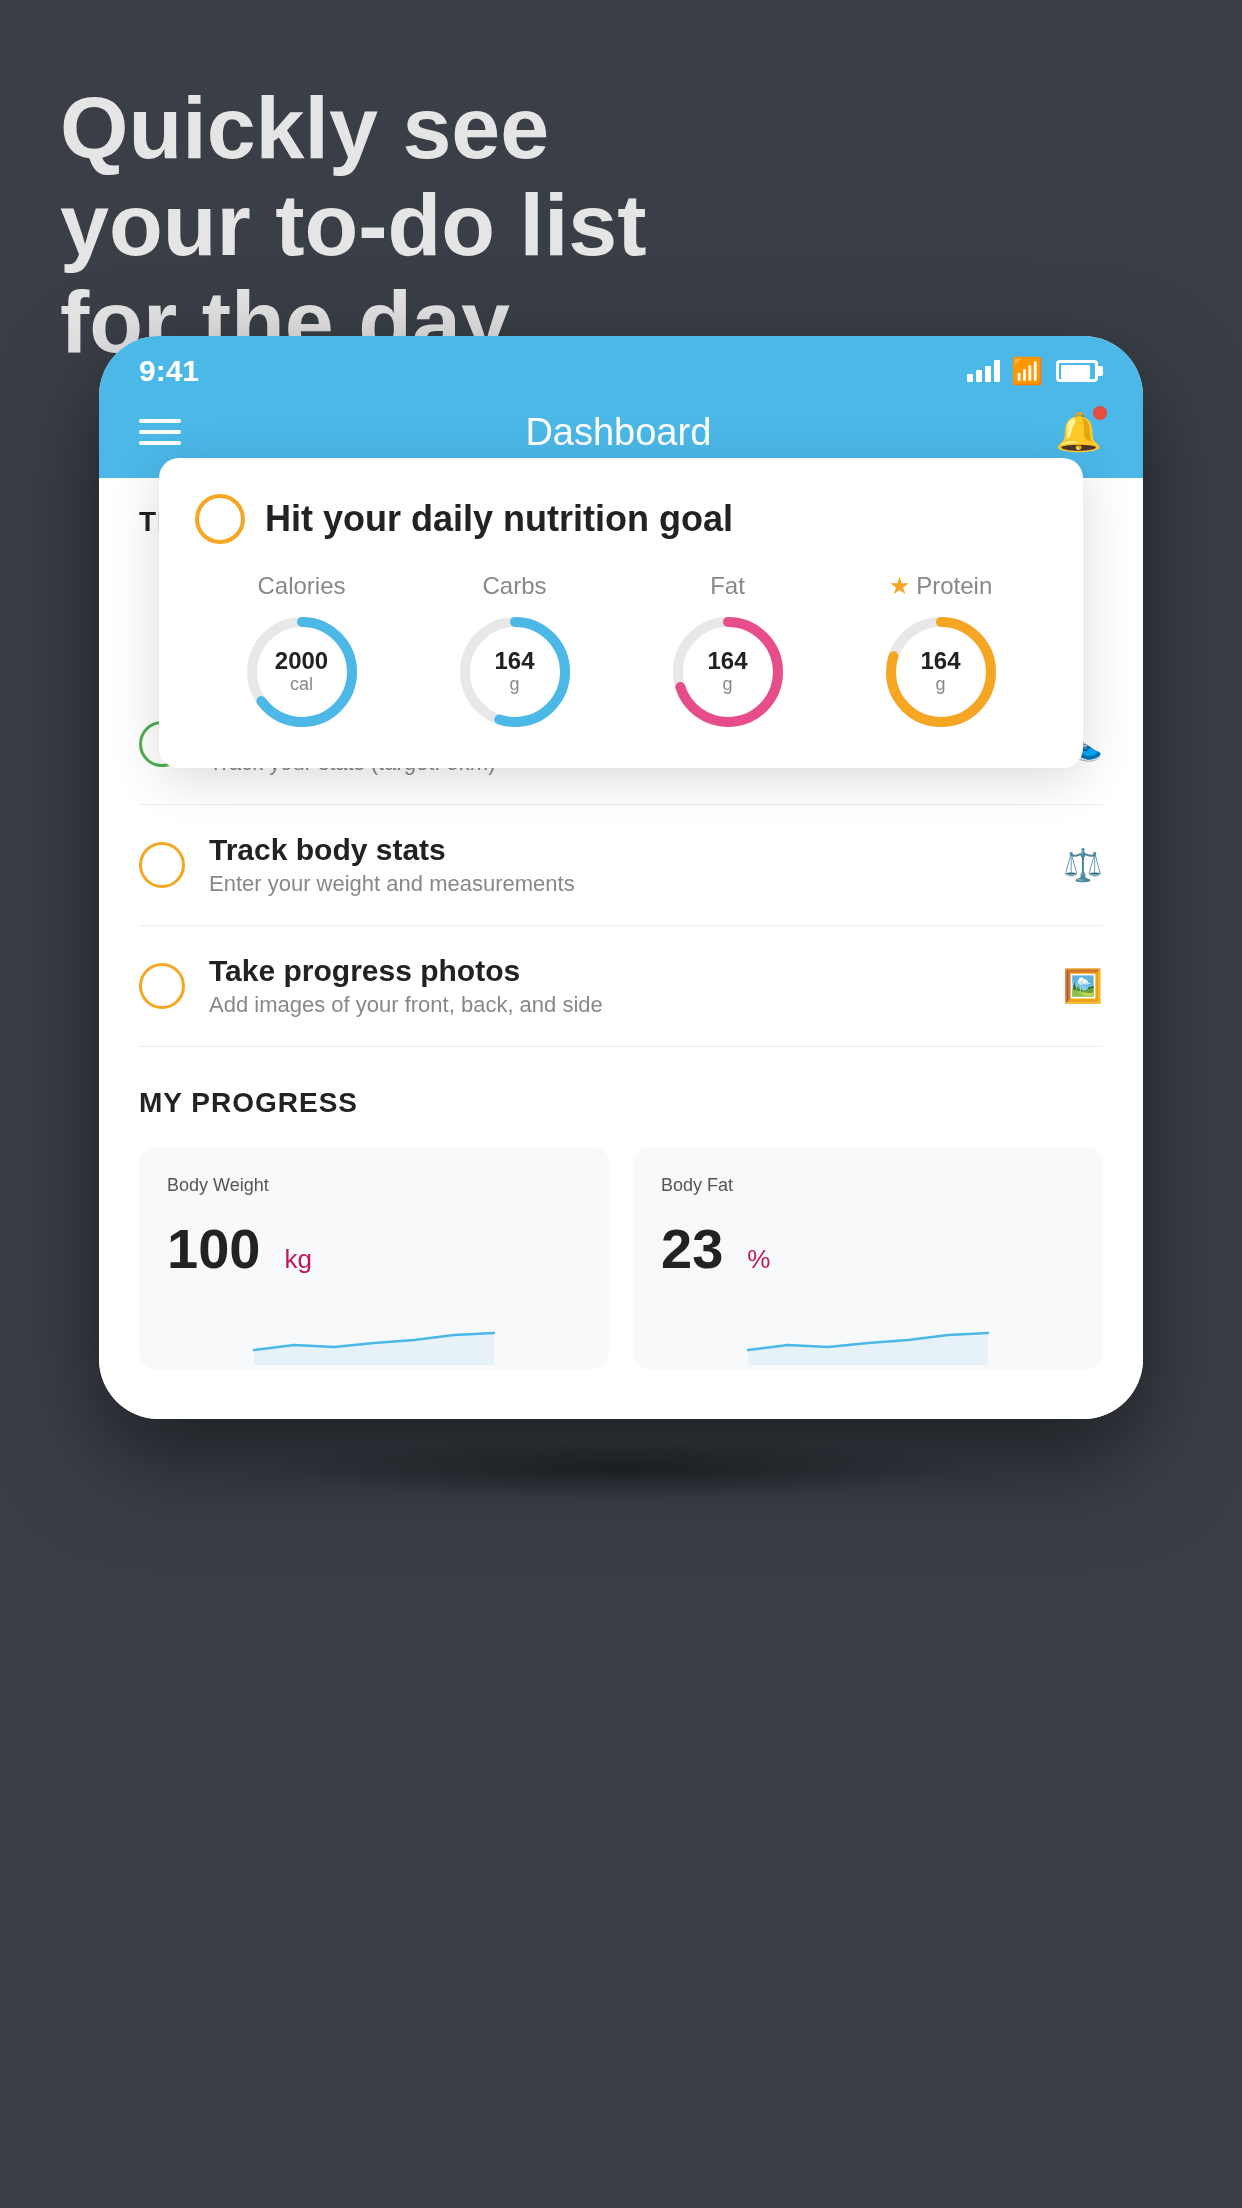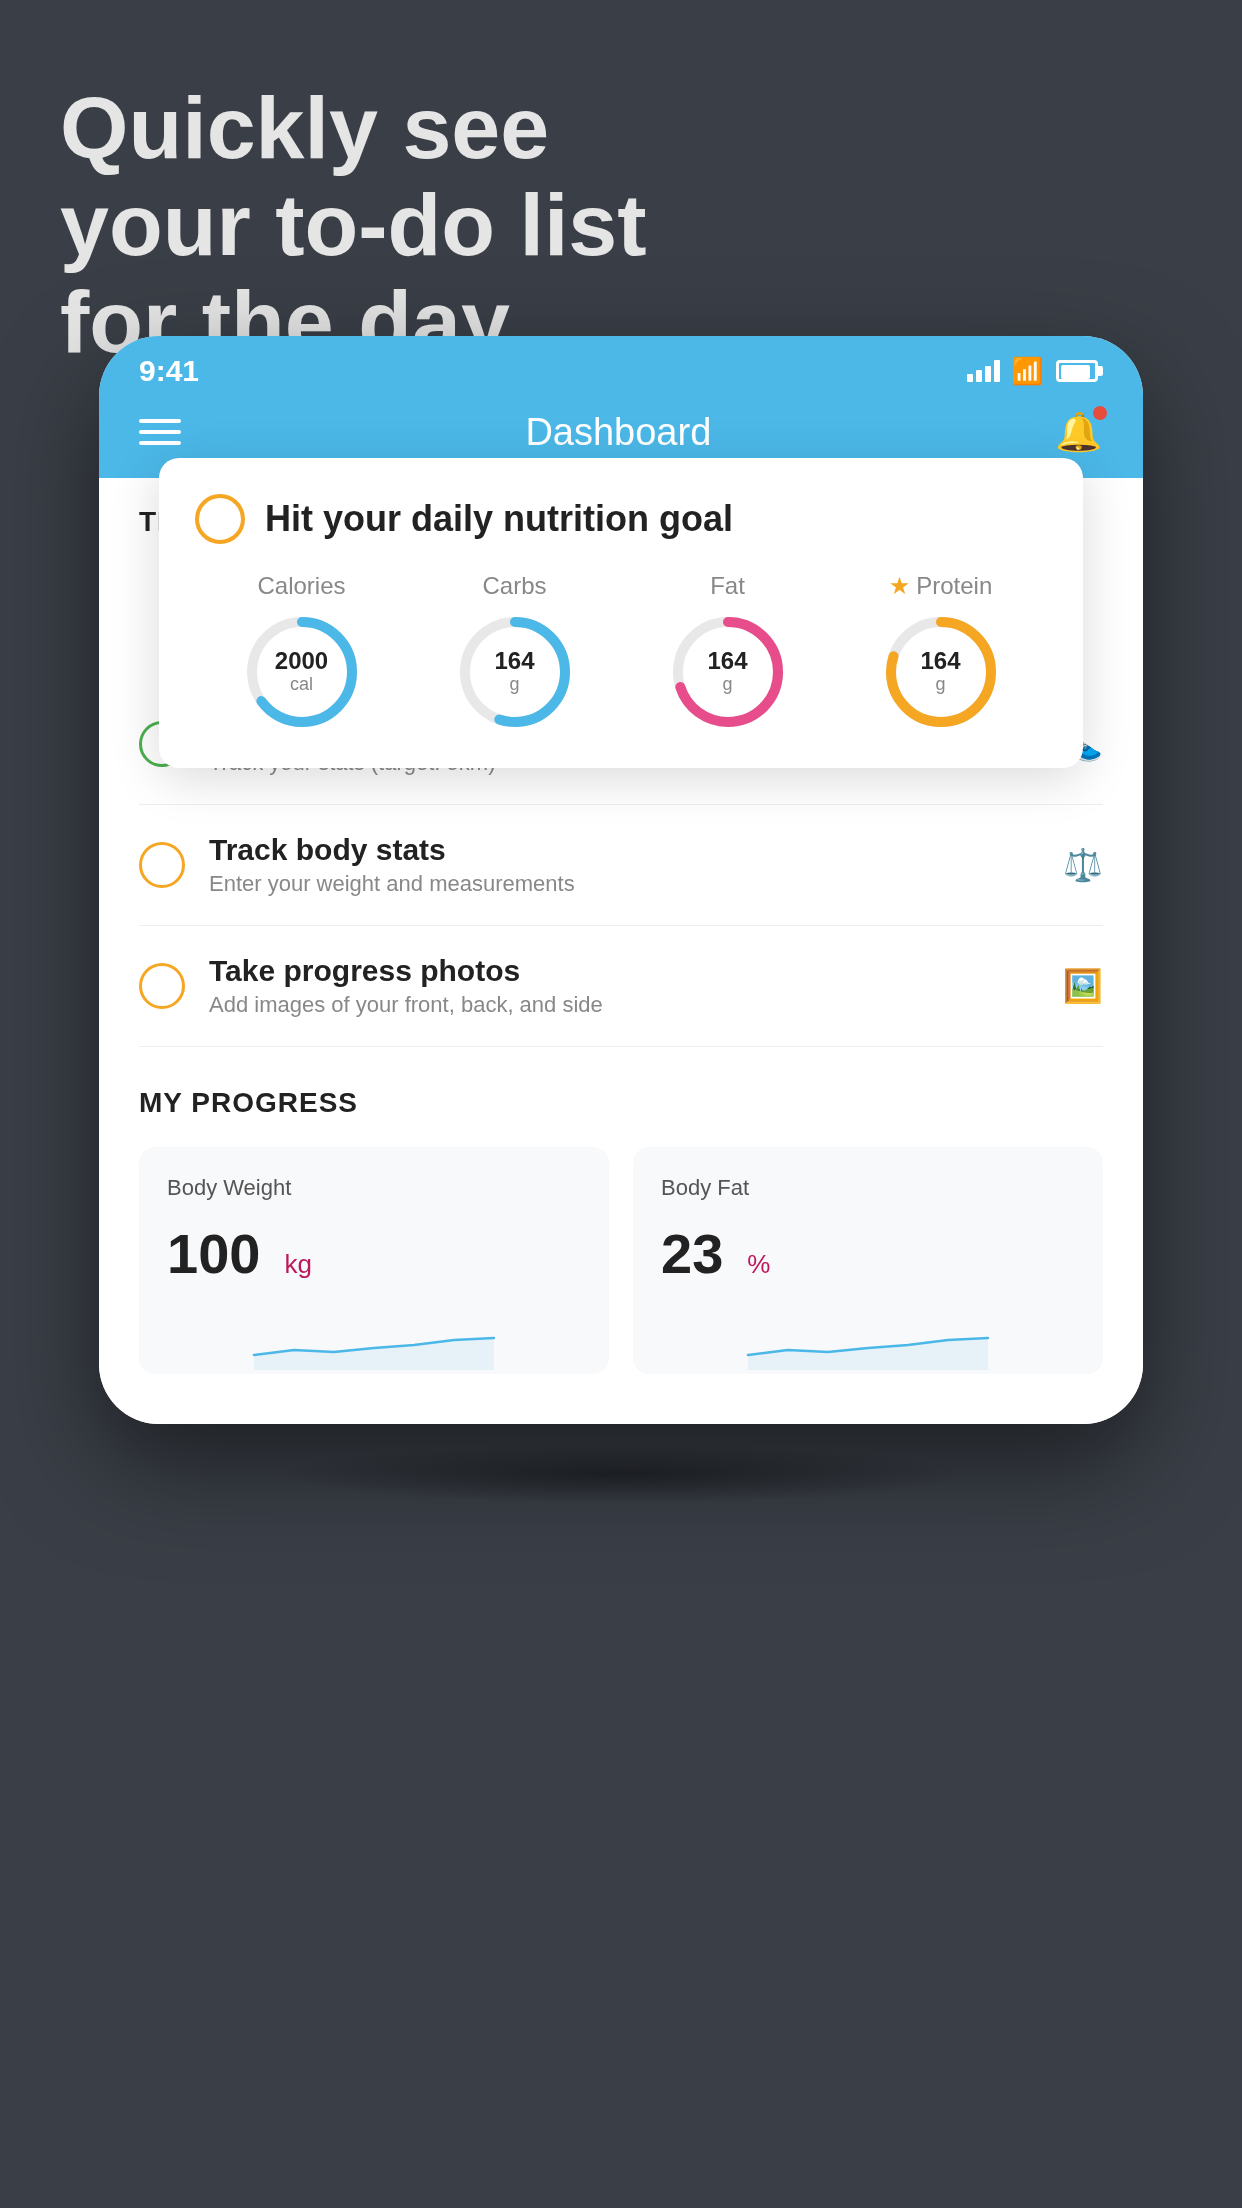--- a/index.html
+++ b/index.html
@@ -297,21 +297,21 @@
 
     .progress-card {
       flex: 1;
       background: #f8f9fa;
       border-radius: 16px;
       padding: 28px 28px 0 28px;
       overflow: hidden;
     }
 
     .progress-card-title {
-      font-size: 22px;
+      font-size: 18px;
       color: #555;
       margin-bottom: 20px;
     }
 
     .progress-value-row {
       display: flex;
       align-items: baseline;
       gap: 24px;
       margin-bottom: 24px;
     }

